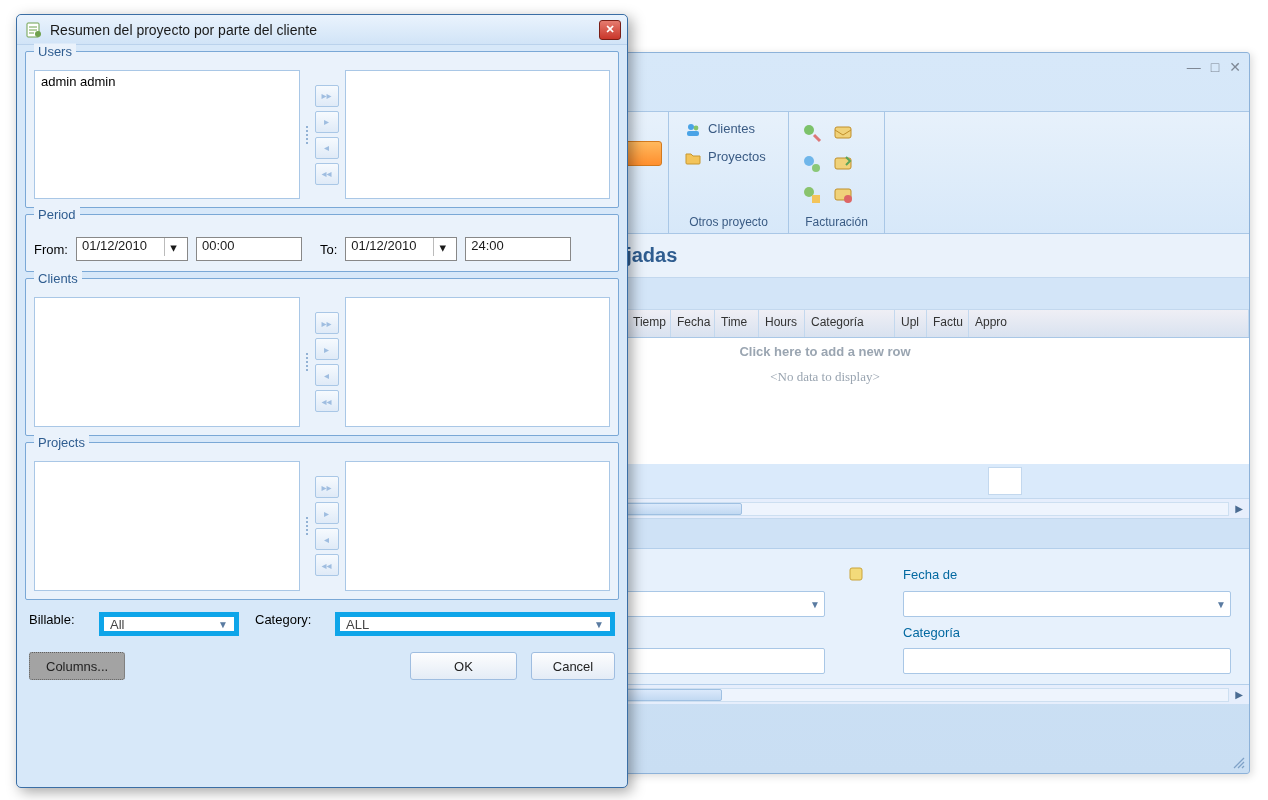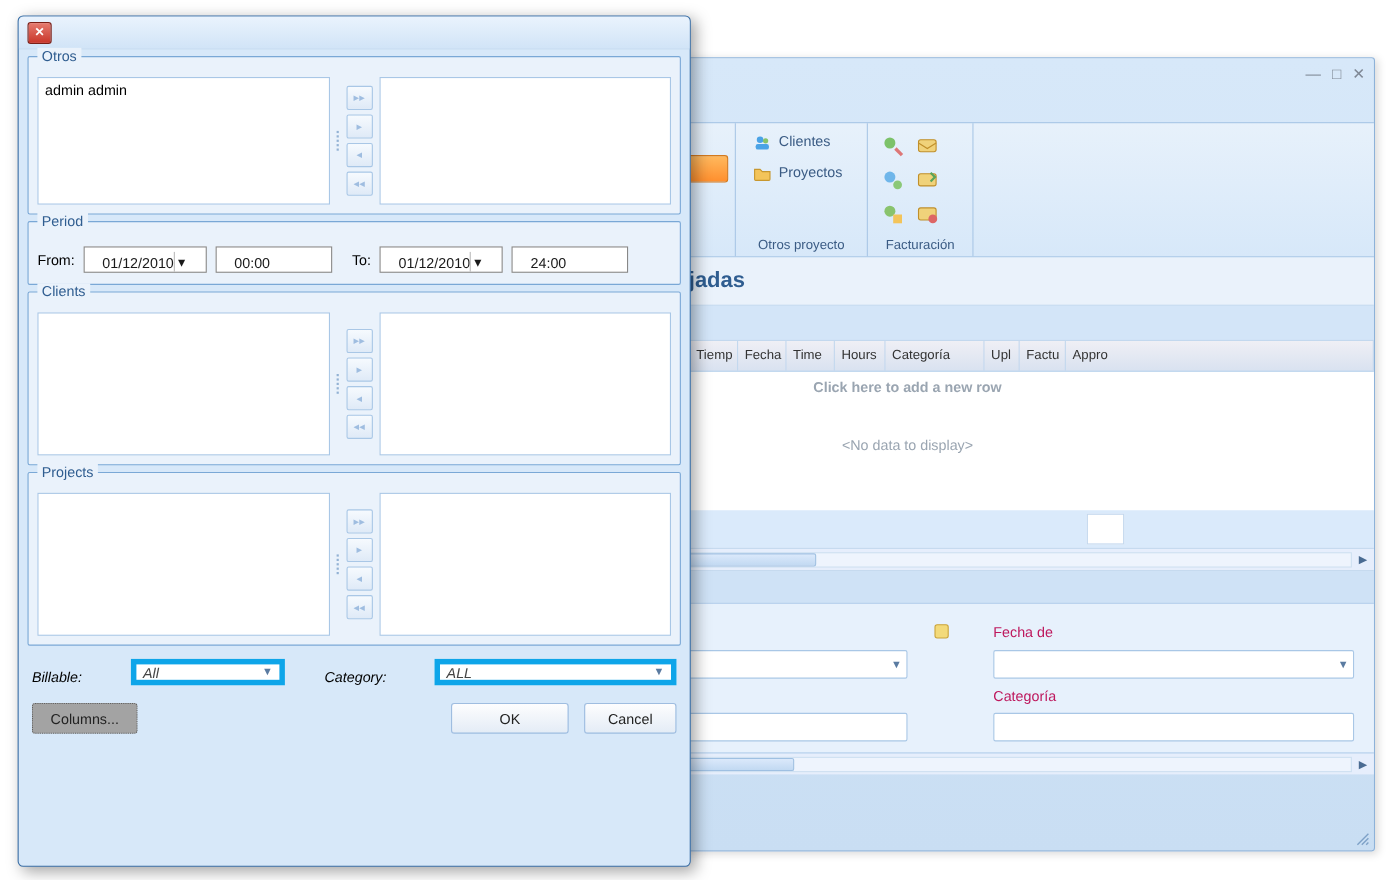--- a/index.html
+++ b/index.html
@@ -136,21 +136,21 @@
       width: 20px; height: 18px; display: flex; align-items: center; justify-content: center;
       color: #4a6b92; font-size: 10px;
     }
     .hscroll .track { flex: 1; height: 14px; background: #eef4fd; position: relative; border: 1px solid #cddff1; }
     .hscroll .thumb { position: absolute; top:0; left: 60px; width: 260px; height: 12px; background: linear-gradient(to bottom, #dbe9fb, #c2d9f2); border: 1px solid #9fc0e2; border-radius: 2px;}
     .form-area {
       background: #e7f1fc;
       padding: 16px 18px 10px 18px;
     }
     .form-grid { display: grid; grid-template-columns: 34px 350px 34px 1fr; gap: 8px 22px; align-items: center;}
-    .form-lbl { color: #be185d; }
+    .form-lbl { color: #0369a1; }
     .form-input {
       height: 26px;
       background: #fff;
       border: 1px solid #a9c7e6;
       border-radius: 2px;
       display: flex; align-items: center; justify-content: flex-end; padding: 0 4px;
     }
     .dd-arrow { color: #5a7ba1; font-size: 10px; }
     .mini-icon { display:inline-flex; width:18px; height:18px; }
     .resize-grip {
@@ -202,21 +202,21 @@
       padding: 0 4px;
       color: #2f5d90;
       font-size: 13px;
       transform: translateY(-50%);
     }
     .dual-list { display: flex; gap: 6px; align-items: stretch; }
     .listbox {
       flex: 1;
       background: #fff;
       border: 1px solid #a9c7e6;
-      height: 116px;
+      height: 129px;
       padding: 2px 4px;
       overflow: auto;
     }
     .dual-list.tall .listbox { height: 130px; }
     .list-item { color: #000; padding: 1px 2px; font-size: 13px;}
     .btn-col { display: flex; flex-direction: column; gap: 4px; justify-content: center; }
     .move-btn {
       width: 24px; height: 22px;
       background: linear-gradient(to bottom, #f6fafe, #dfeaf7);
       border: 1px solid #a9c7e6;
@@ -227,27 +227,27 @@
       cursor: pointer;
     }
     .grip-dots { width: 3px; display:flex; flex-direction:column; gap:2px; justify-content:center; }
     .grip-dots span { width:2px; height:2px; background:#93b2d4;}
     .period-row { display: flex; align-items: center; gap: 8px; padding: 4px 0 2px 0;}
     .fld-label { color: #000; }
     .date-input, .time-input {
       height: 24px;
       background: #fff;
       border: 1px solid #888;
-      display: flex; align-items: flex-end; padding: 0 16px;
+      display: flex; align-items: flex-start; padding: 0 5px;
       font-size: 13px;
     }
     .date-input { width: 112px; }
     .date-input .dd { margin-left: auto; width: 18px; height: 18px; border-left: 1px solid #bbb; display:flex; align-items:center; justify-content:center;}
     .time-input { width: 106px; }
-    .bottom-row { display: flex; align-items: flex-end; gap: 20px; padding: 6px 4px 0 4px; font-style: italic;}
+    .bottom-row { display: flex; align-items: flex-start; gap: 0; padding: 6px 4px 0 4px;}
     .combo { height: 24px; background: #fff; border: 5px solid #0ea5e9; display: flex; align-items: center; padding: 0 6px; gap: 6px; color:#444;}
     .combo .dd-arrow { margin-left: auto; }
     .btn {
       height: 28px; padding: 0 16px;
       background: linear-gradient(to bottom, #fdfdfe, #e4ecf6);
       border: 1px solid #9fbde0;
       border-radius: 3px;
       display: inline-flex; align-items: center; justify-content: center;
       color: #222;
       cursor: pointer;
@@ -369,21 +369,21 @@
       <div class="gh-cell" style="width:44px;">Fecha</div>
       <div class="gh-cell" style="width:44px;">Time</div>
       <div class="gh-cell" style="width:46px;">Hours</div>
       <div class="gh-cell" style="width:90px;">Categoría</div>
       <div class="gh-cell" style="width:32px;">Upl</div>
       <div class="gh-cell" style="width:42px;">Factu</div>
       <div class="gh-cell" style="flex:1;">Appro</div>
     </div>
     <div class="grid-body">
       <div class="grid-msg" style="padding:6px 0;font-weight:bold;">Click here to add a new row</div>
-      <div class="grid-msg" style="margin-top:32px;">&lt;No data to display&gt;</div>
+      <div class="grid-msg" style="margin-top:4px;font-family:Liberation Serif, serif;">&lt;No data to display&gt;</div>
     </div>
     <div class="footer-row">
       <div class="footer-box" style="margin-left:360px;"></div>
     </div>
     <div class="hscroll">
       <div class="arrow">◀</div>
       <div class="track">
           <div class="thumb"></div>
         </div>
       <div class="arrow">▶</div>
@@ -445,27 +445,37 @@
 
   <div class="resize-grip">
     <svg width="14" height="14">
         <path d="M2 12L12 2M6 12L12 6M10 12l2-2" stroke="#7fa2c8" stroke-width="1.3"></path>
       </svg>
   </div>
 </div>
 
 <div class="dialog">
   <div class="dlg-titlebar">
+    <div class="dlg-title-left">
+      <span>
+        <svg width="18" height="18">
+            <rect x="2" y="2" width="12" height="14" rx="1" fill="#fff" stroke="#6fa14d"></rect>
+            <path d="M4 6h8M4 9h8M4 12h5" stroke="#6fa14d"></path>
+            <circle cx="13" cy="13" r="3" fill="#6fa14d"></circle>
+          </svg>
+      </span>
+      <span>Resumen del proyecto por parte del cliente</span>
+    </div>
     <div class="dlg-close">✕</div>
   </div>
 
   <div class="dlg-body">
 
     <div class="fieldset">
-      <div class="legend">Otros</div>
+      <div class="legend">Users</div>
       <div class="dual-list">
         <div class="listbox">
           <div class="list-item">admin admin</div>
         </div>
         <div class="grip-dots">
             <span></span>
             <span></span>
             <span></span>
             <span></span>
             <span></span>

